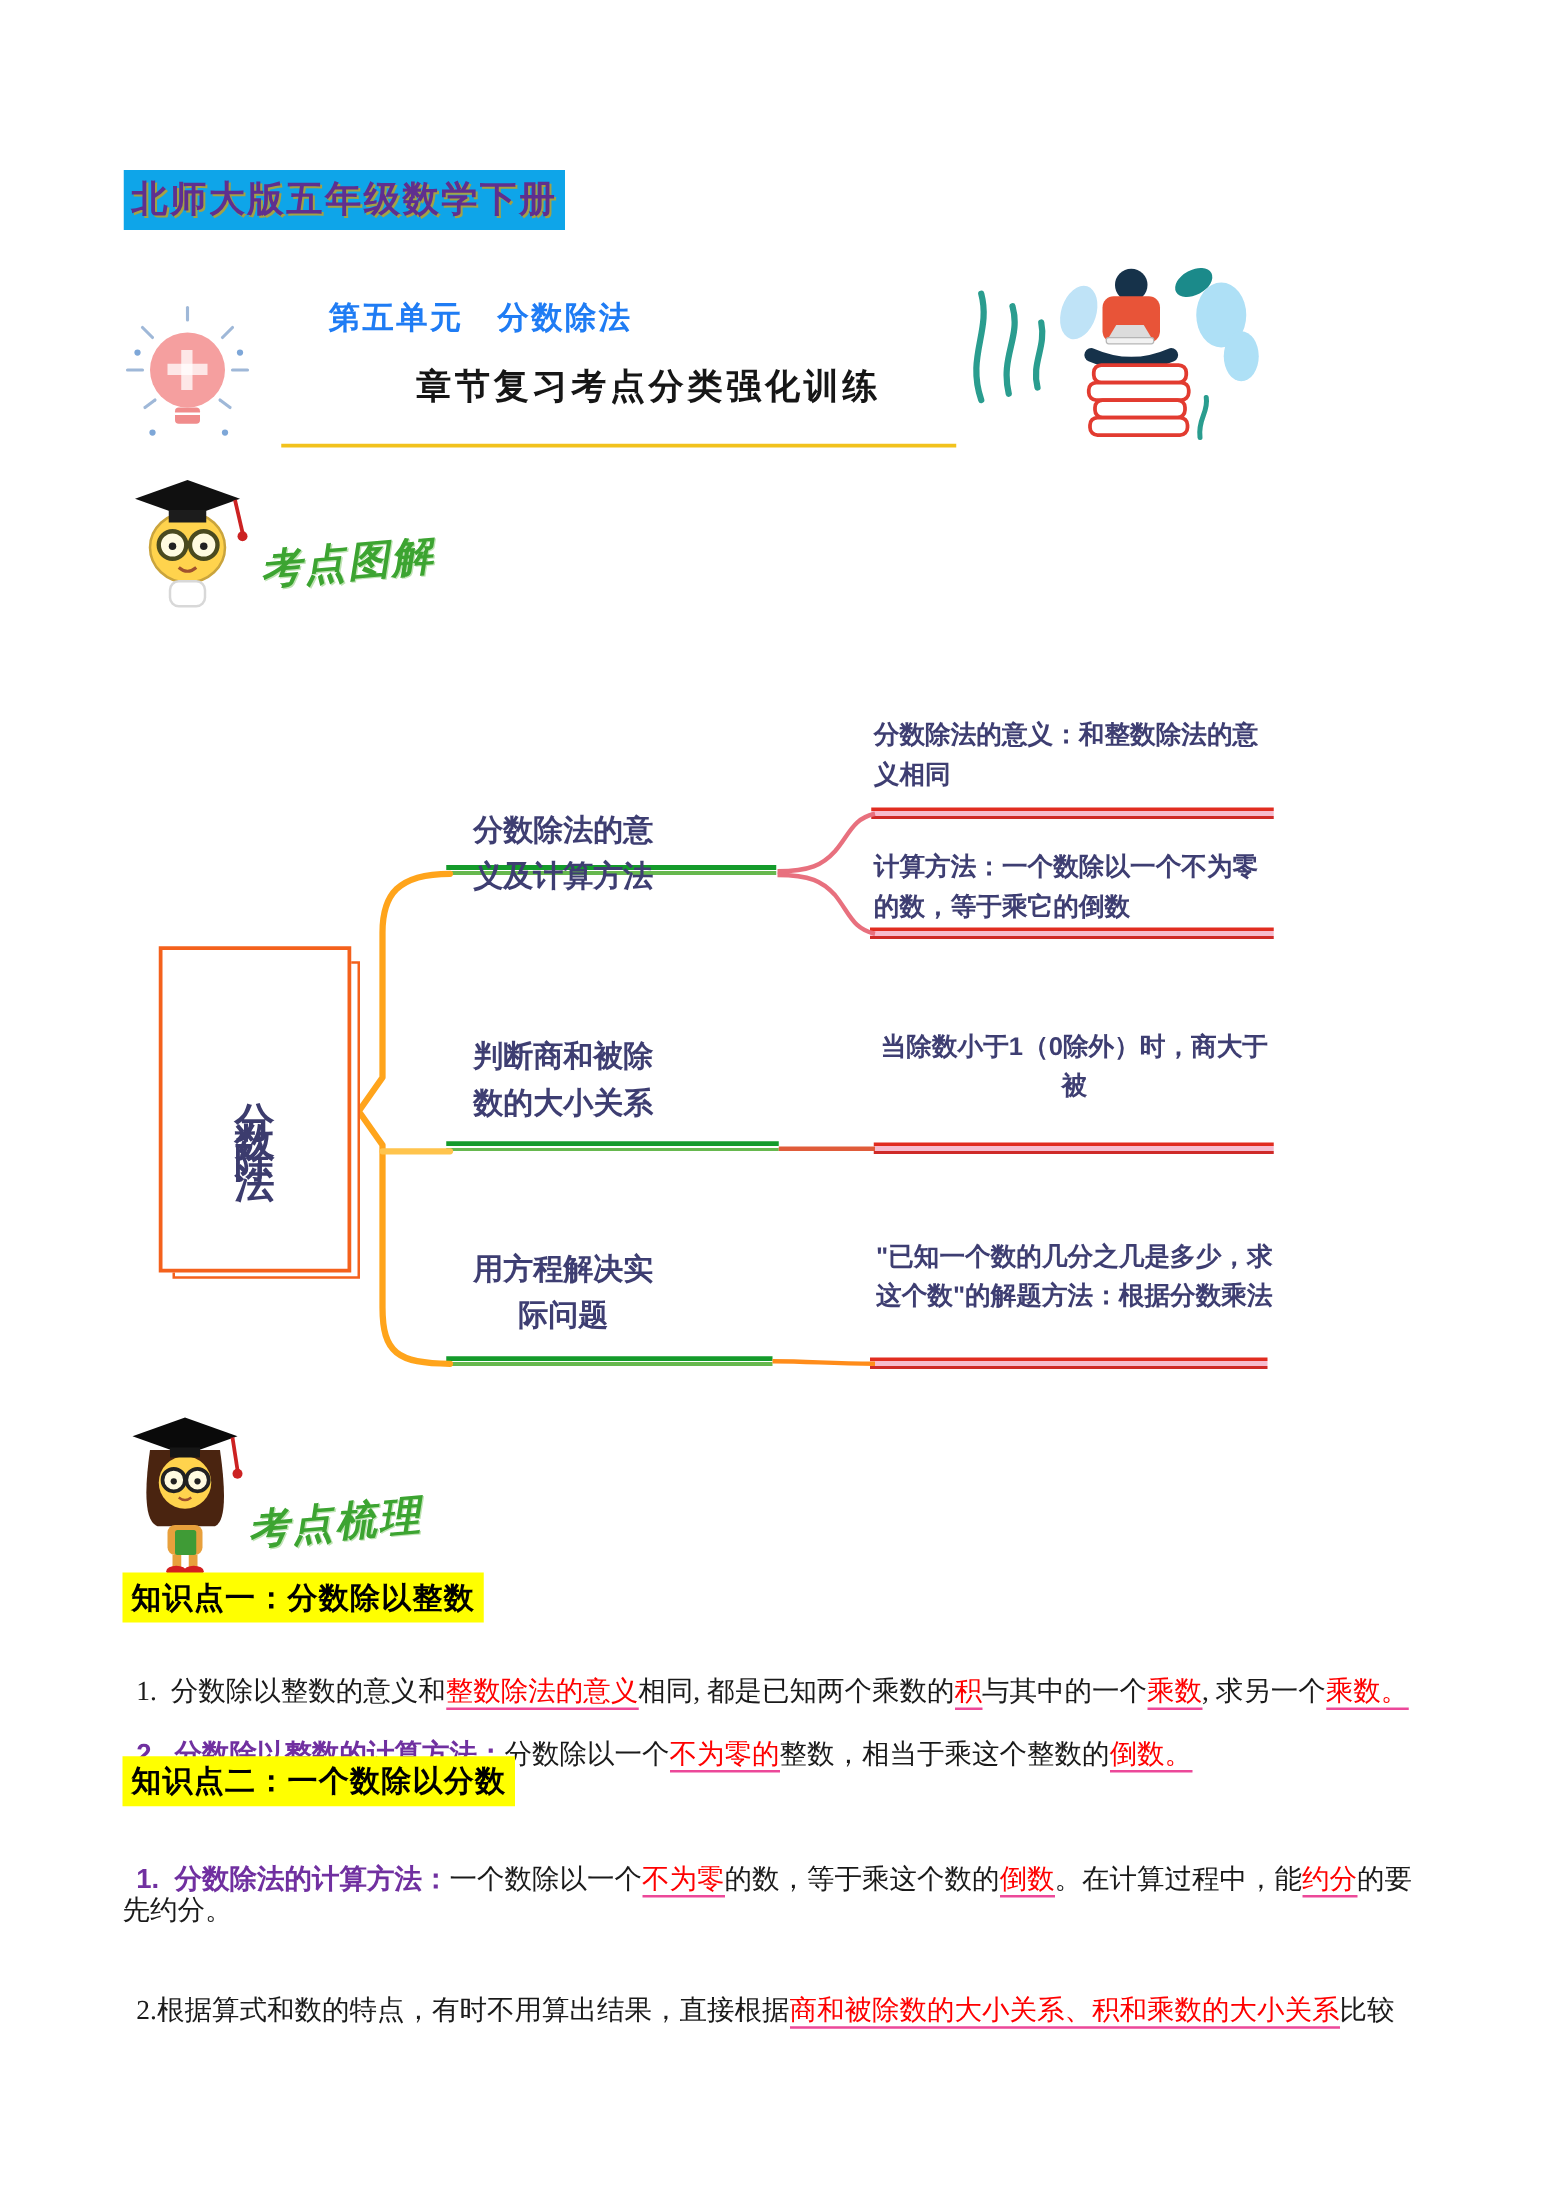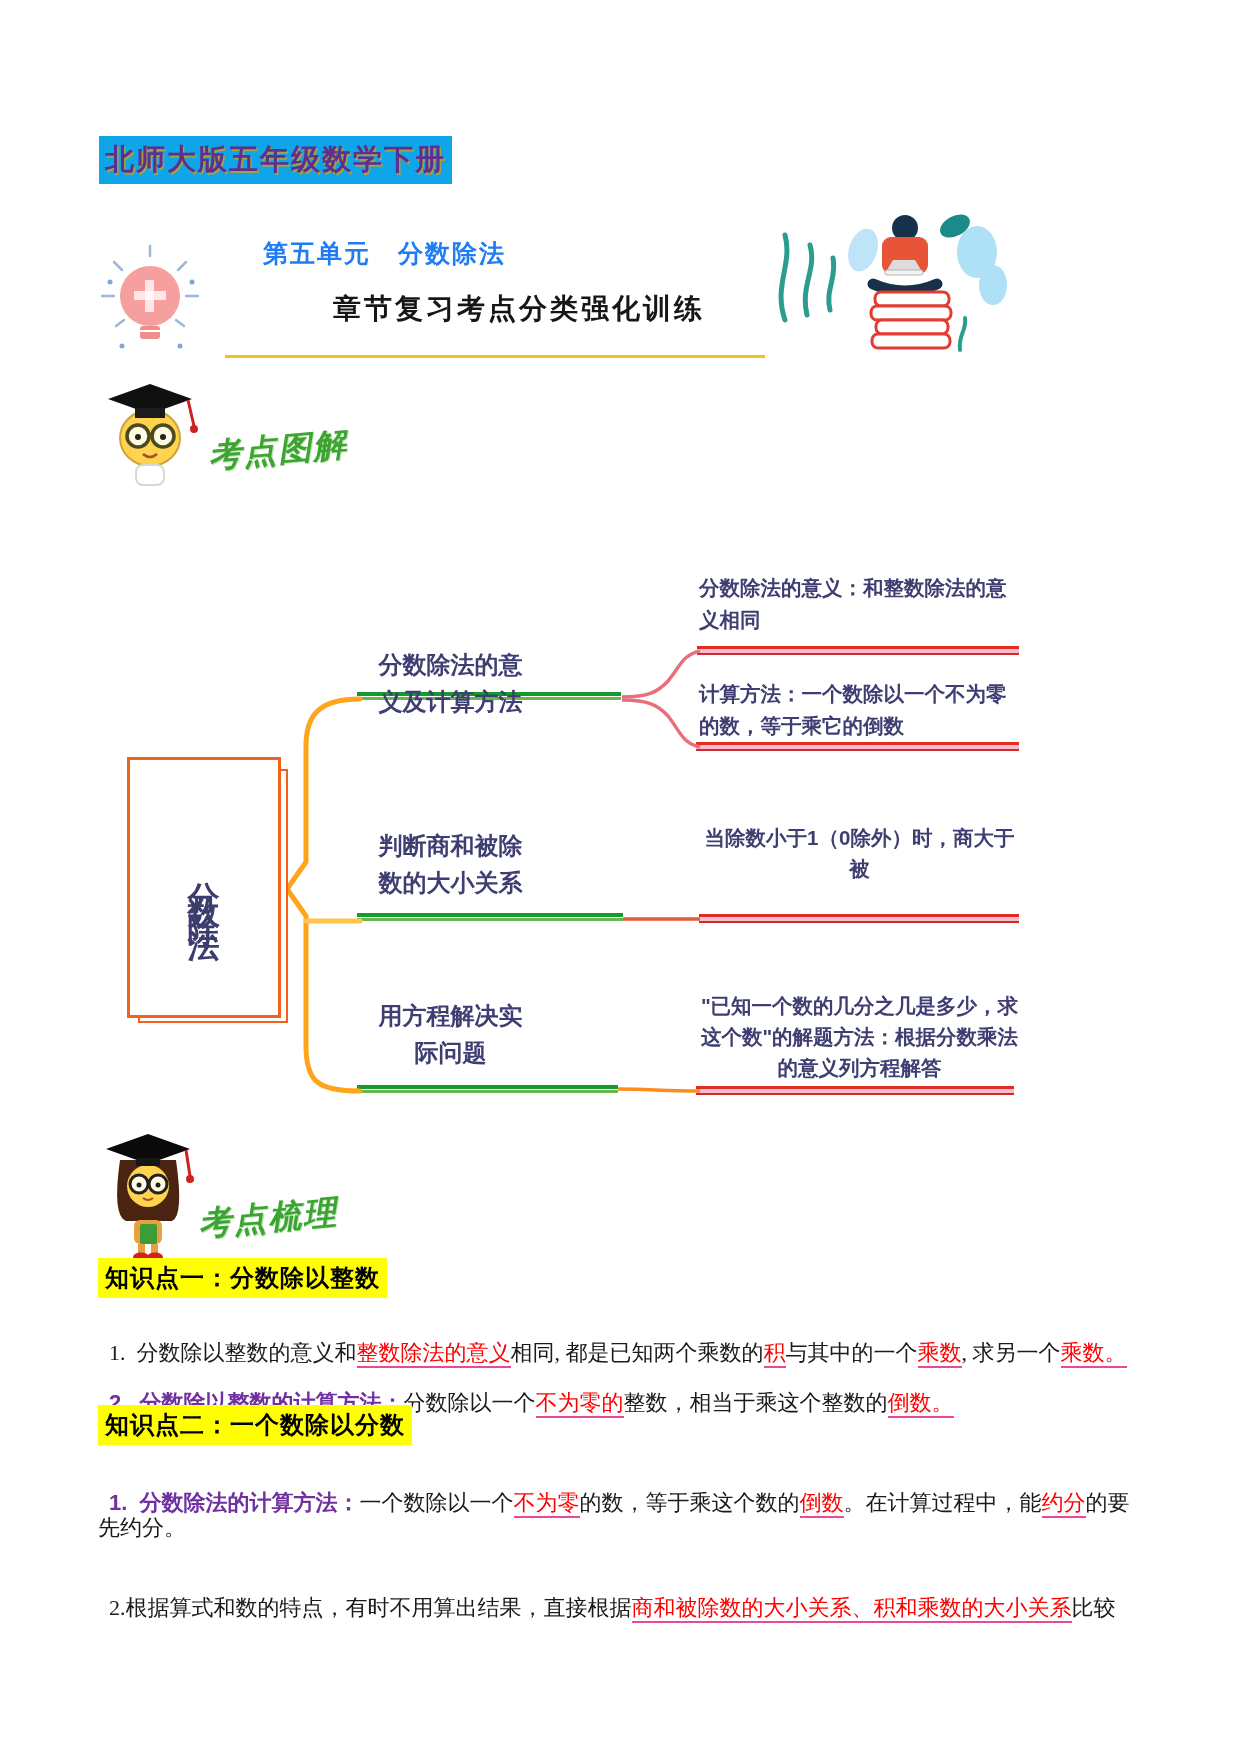--- a/index.html
+++ b/index.html
@@ -181,21 +181,20 @@
 <div class="abs red-underline ru2"></div>
 
 <div class="abs leaf-label l3" style="z-index:2;">
   <div>当除数小于1（0除外）时，商大于被</div>
 </div>
 <div class="abs red-underline ru3"></div>
 
 <div class="abs leaf-label l4" style="z-index:2;">
   <div>"已知一个数的几分之几是多少，求</div>
   <div>这个数"的解题方法：根据分数乘法</div>
-  <div>的意义列方程解答</div>
 </div>
 <div class="abs red-underline ru4"></div>
 
 <svg class="abs noptr" style="left:96px;top:1124px;" width="105" height="140" viewBox="0 0 105 140">
   <path d="M 24 36 Q 16 92 30 97 L 76 97 Q 88 92 80 36 Z" fill="#4a2410"></path>
   <circle cx="52" cy="62" r="21" fill="#ffd34d"></circle>
   <polygon points="52,10 94,25 52,40 10,25" fill="#0a0a0a"></polygon>
   <rect x="40" y="34" width="24" height="8" fill="#161616"></rect>
   <line x1="90" y1="26" x2="94" y2="52" stroke="#cc2222" stroke-width="3"></line>
   <circle cx="94" cy="55" r="4" fill="#cc2222"></circle>

